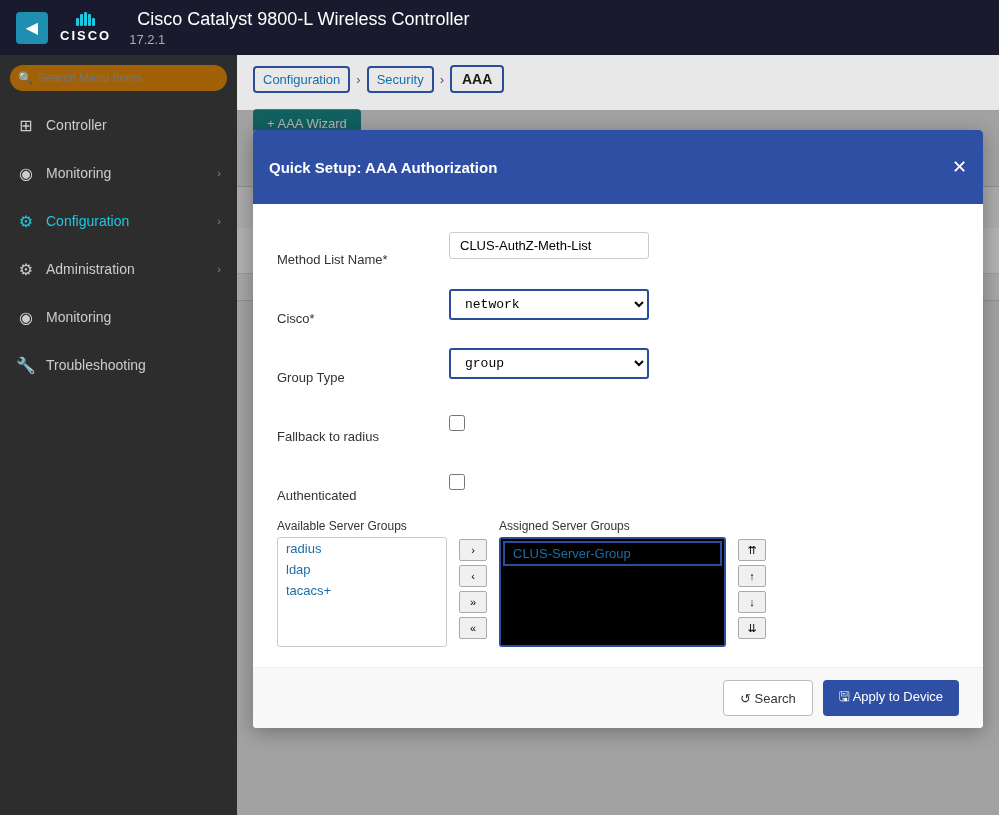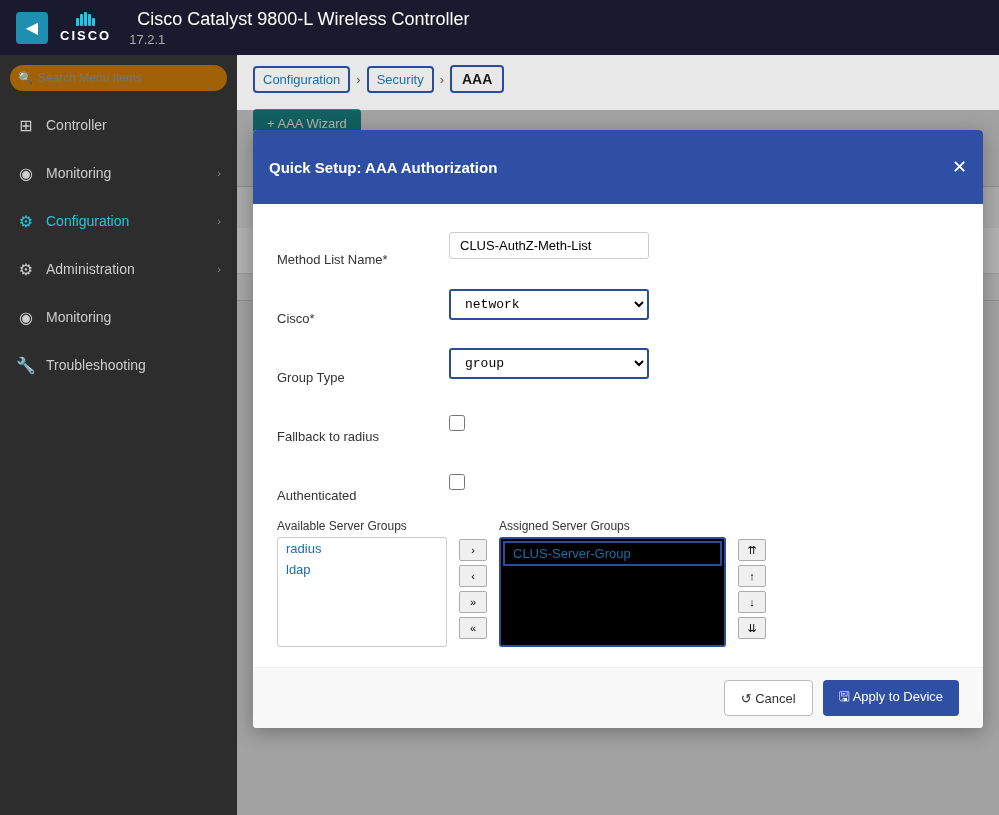--- a/index.html
+++ b/index.html
@@ -558,20 +558,21 @@
           <input class="form-checkbox" type="checkbox" style="">
         </div>
 
         <div class="server-groups-section">
 
           <div class="server-group-box">
             <span class="server-group-label">Available Server Groups</span>
             <div class="server-list">
               <div class="server-list-item">radius</div>
               <div class="server-list-item">ldap</div>
+              <div class="server-list-item">tacacs+</div>
             </div>
           </div>
 
           <div class="transfer-btns">
             <button>›</button>
             <button>‹</button>
             <button>»</button>
             <button>«</button>
           </div>
 
@@ -585,19 +586,19 @@
           <div class="order-btns">
             <button>⇈</button>
             <button>↑</button>
             <button>↓</button>
             <button>⇊</button>
           </div>
         </div>
 
       </div>
       <div class="modal-footer">
-        <button class="cancel-btn">↺  Cancel</button>
+        <button class="cancel-btn">↺  Search</button>
         <button class="apply-btn">🖫  Apply to Device</button>
       </div>
     </div>
   </div>
 
 </div>
 
 </body></html>

